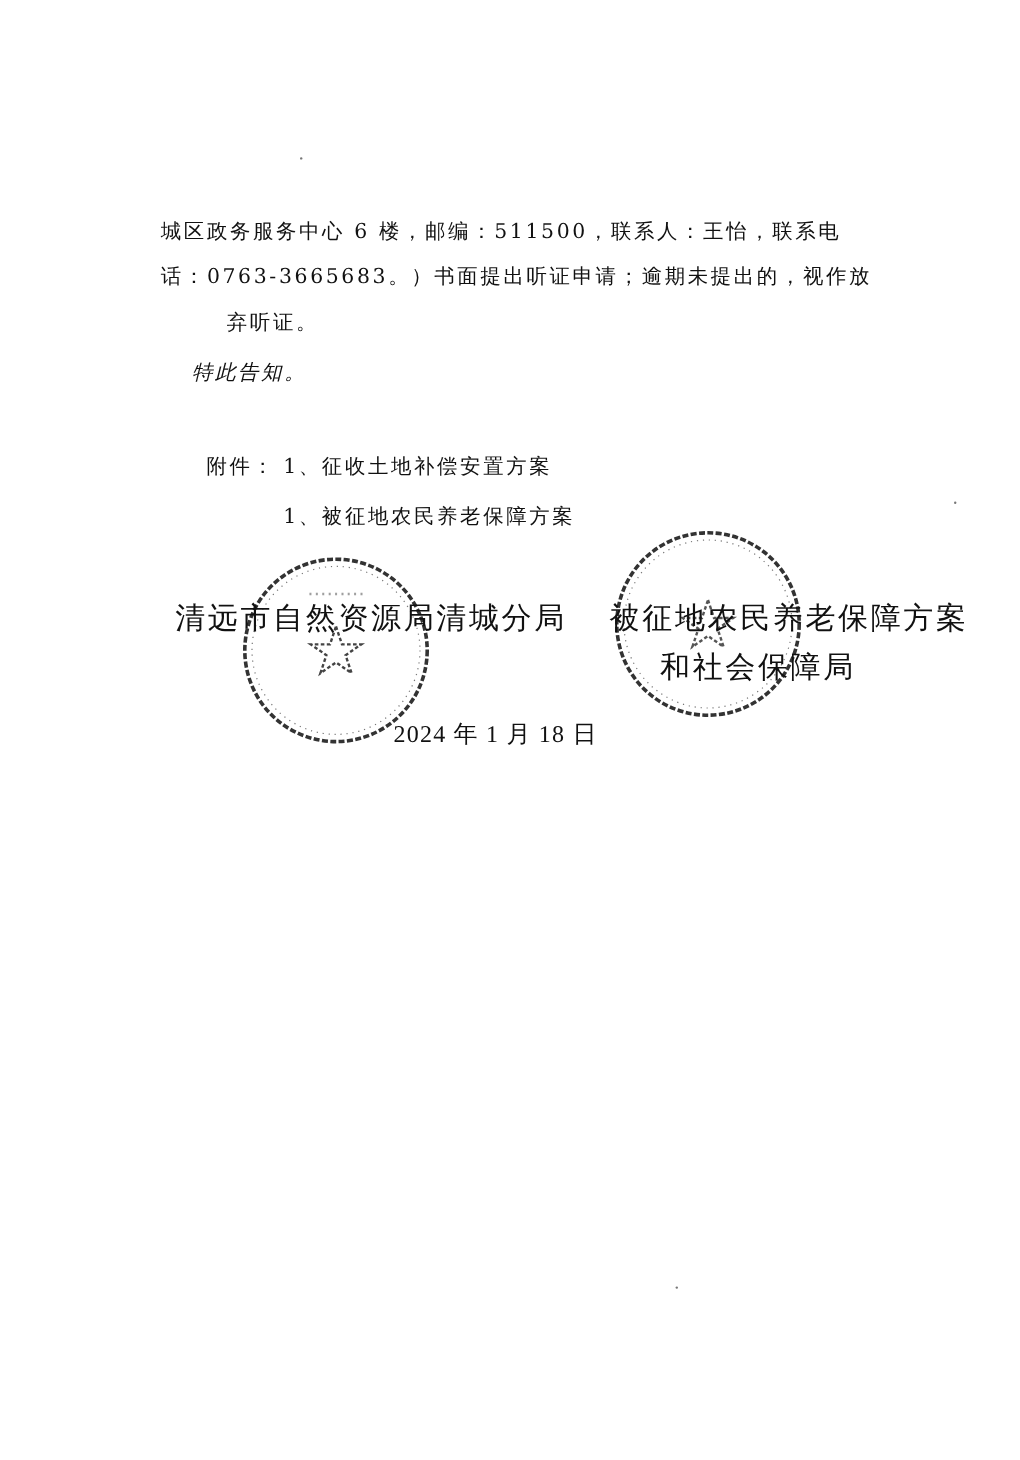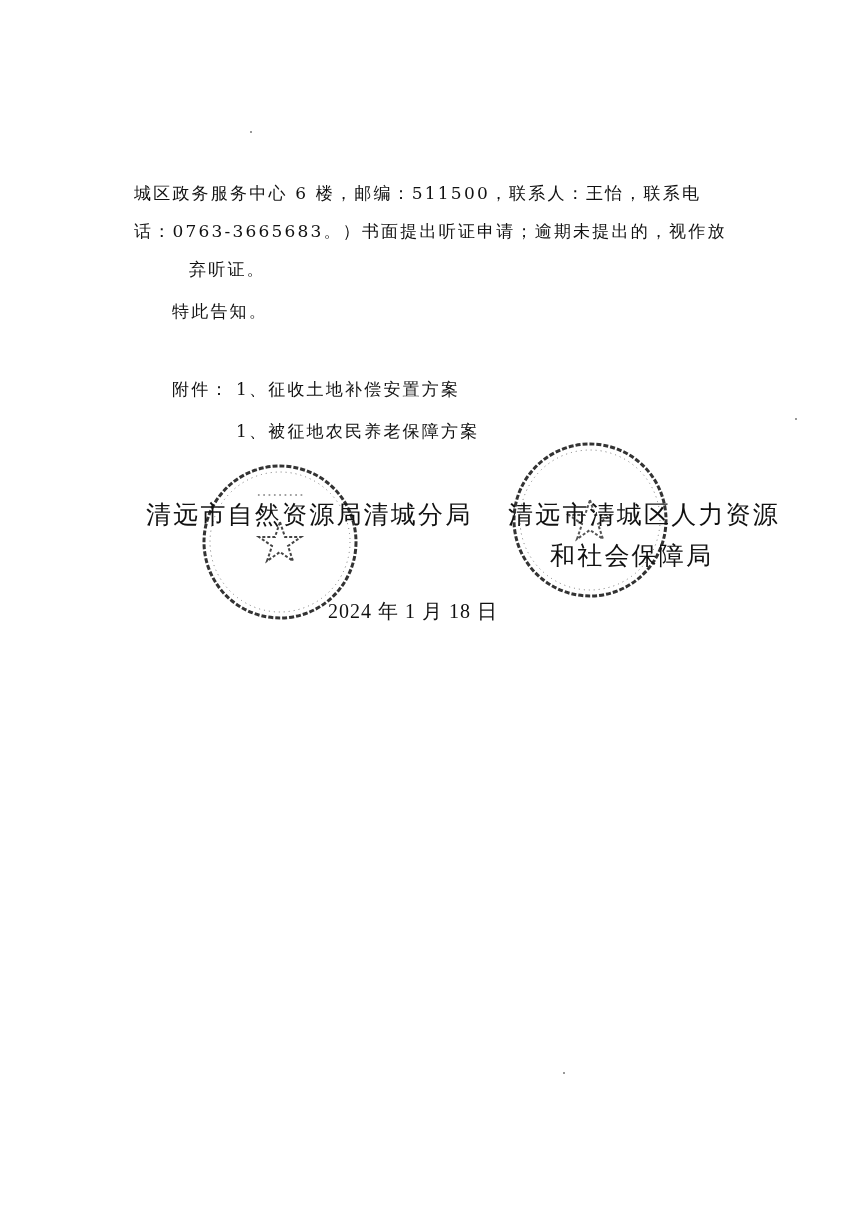--- a/index.html
+++ b/index.html
@@ -22,36 +22,36 @@
 <body>
 
 <div class="speck" style="left:250px;top:131px;"></div>
 <div class="speck" style="left:795px;top:418px;"></div>
 <div class="speck" style="left:563px;top:1072px;"></div>
 
 <div class="line" style="left:134px;top:180px;">城区政务服务中心 6 楼，邮编：511500，联系人：王怡，联系电</div>
 <div class="line" style="left:134px;top:218px;">话：0763-3665683。）书面提出听证申请；逾期未提出的，视作放</div>
 <div class="line" style="left:152px;top:256px;margin-left:37px;">弃听证。</div>
 
-<div class="line" style="left:172px;top:298px;">特此告知。</div>
+<div class="line" style="left:160px;top:298px;font-style:italic;">特此告知。</div>
 
 <div class="line" style="left:172px;top:376px;">附件：</div>
 <div class="line" style="left:236px;top:376px;text-align:right;">1、征收土地补偿安置方案</div>
 <div class="line" style="left:236px;top:418px;">1、被征地农民养老保障方案</div>
 
 <svg class="stamp" style="left:198px;top:460px;" width="165" height="165" viewBox="0 0 165 165">
   <circle cx="82" cy="82" r="76" fill="none" stroke="#333" stroke-width="3" stroke-dasharray="5 2"></circle>
   <circle cx="82" cy="82" r="70" fill="none" stroke="#777" stroke-width="1" stroke-dasharray="1 4"></circle>
   <polygon points="82,62 87,77 103,77 90,86 95,101 82,92 69,101 74,86 61,77 77,77" fill="none" stroke="#444" stroke-width="2" stroke-dasharray="3 2"></polygon>
   <text x="82" y="40" text-anchor="middle" font-size="16" fill="#777" font-family="DejaVu Sans, sans-serif" opacity="0.7">⋯⋯⋯</text>
 </svg>
 
 <svg class="stamp" style="left:508px;top:438px;" width="165" height="165" viewBox="0 0 165 165">
   <circle cx="82" cy="82" r="76" fill="none" stroke="#333" stroke-width="3" stroke-dasharray="5 2"></circle>
   <circle cx="82" cy="82" r="70" fill="none" stroke="#777" stroke-width="1" stroke-dasharray="1 4"></circle>
   <polygon points="82,62 87,77 103,77 90,86 95,101 82,92 69,101 74,86 61,77 77,77" fill="none" stroke="#555" stroke-width="2" stroke-dasharray="3 2"></polygon>
 </svg>
 
 <div class="sig" style="left:146px;top:498px;">清远市自然资源局清城分局</div>
-<div class="sig" style="left:508px;top:498px;">清远市清城区人力资源</div>
+<div class="sig" style="left:508px;top:498px;">被征地农民养老保障方案</div>
 <div class="sig" style="left:550px;top:539px;">和社会保障局</div>
 
 <div class="date" style="left:328px;top:598px;text-align:right;">2024 年 1 月 18 日</div>
 
 </body></html>

